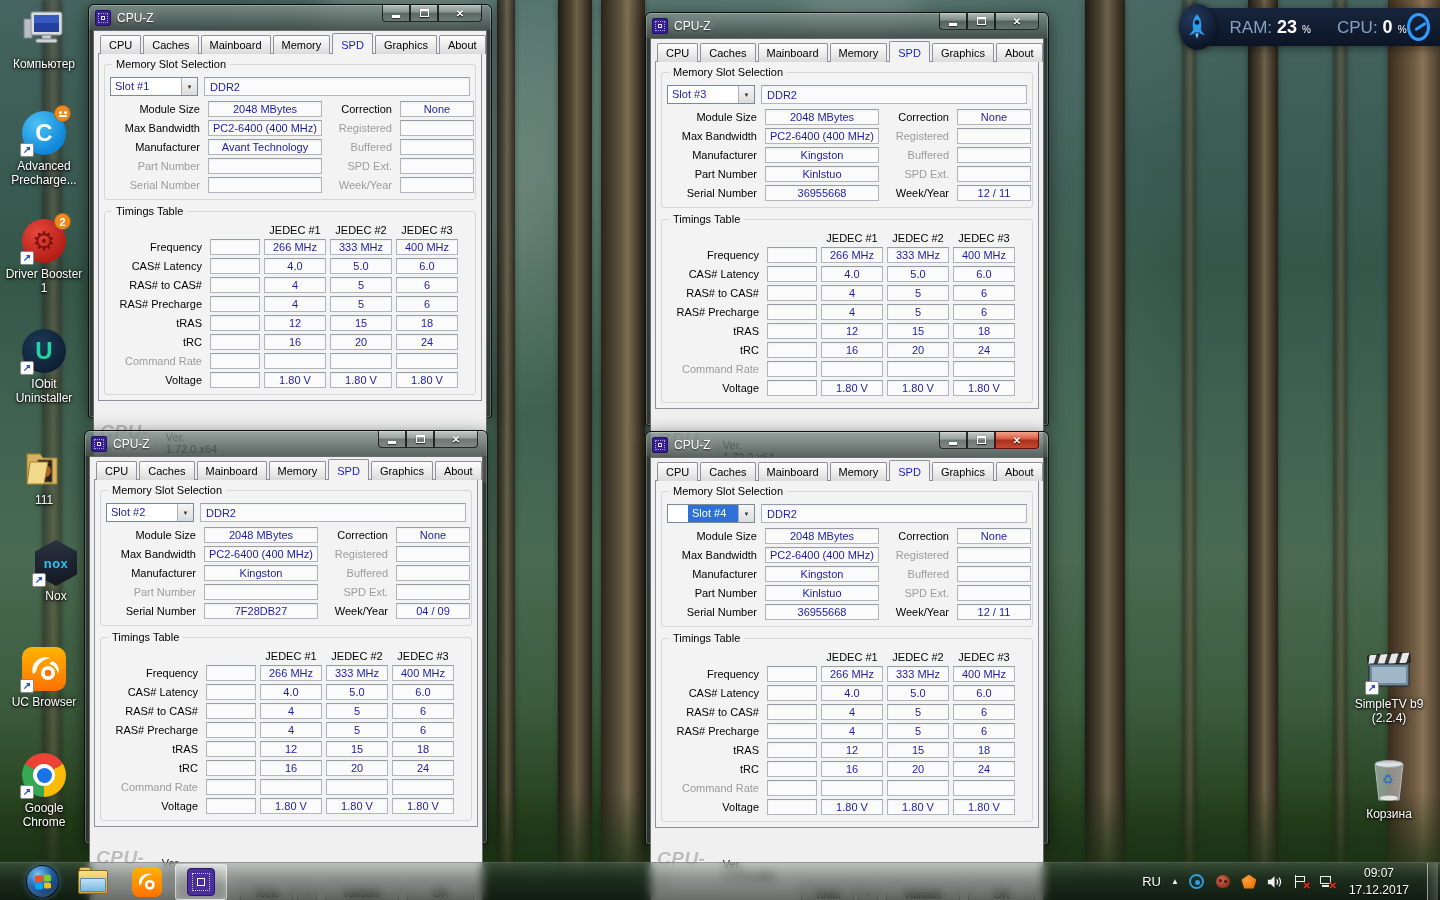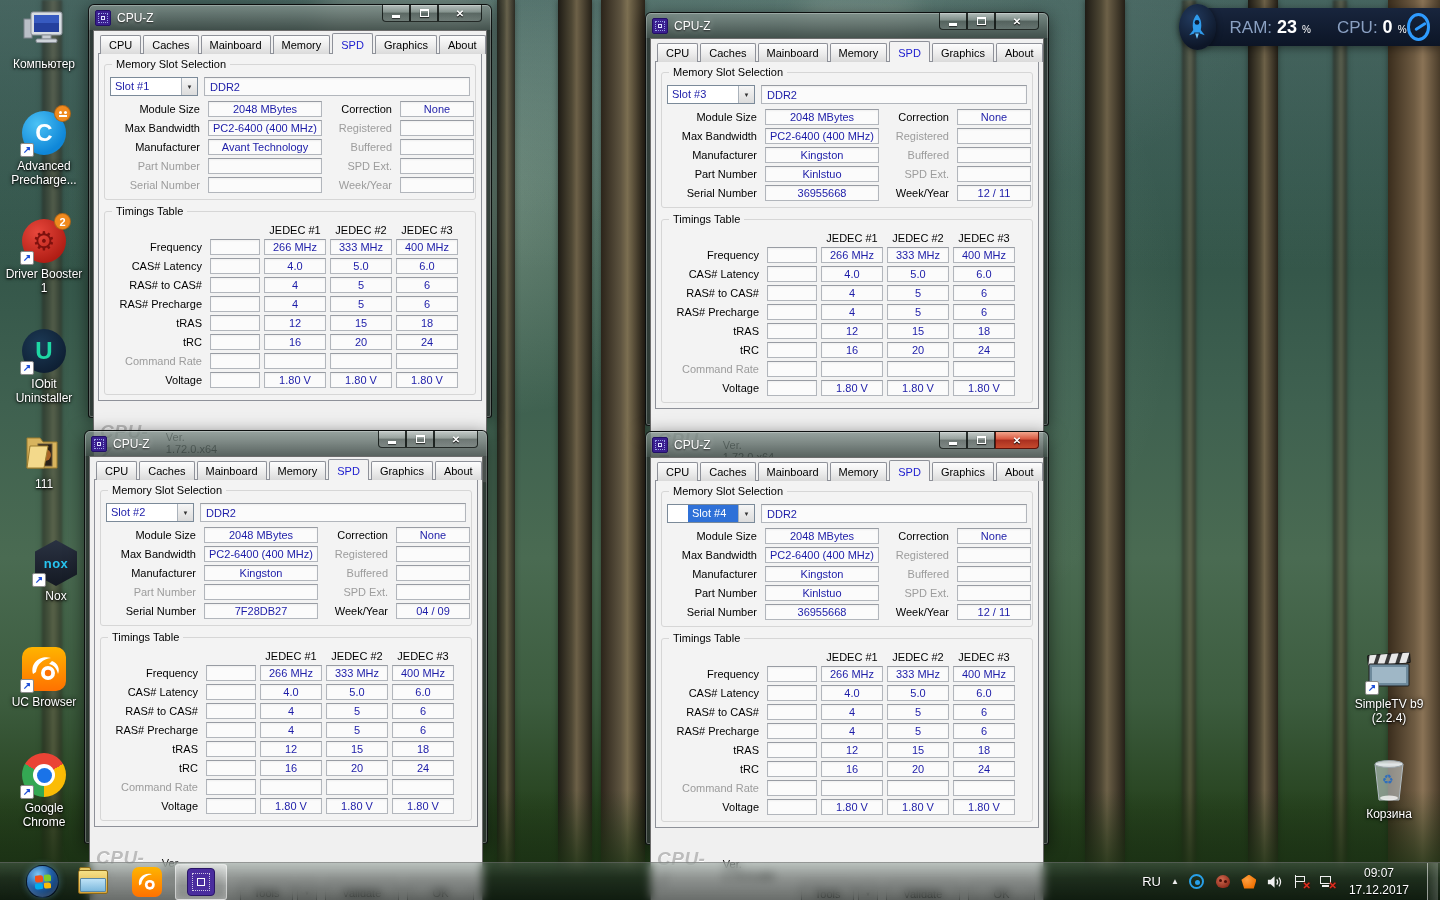--- a/index.html
+++ b/index.html
@@ -242,21 +242,21 @@
 </div>
 
 <div class="dicon" style="left:4px; top:328px;">
   <div class="ico">
     <span class="circle-ico iobit-circle">U</span>
     <span class="sc-arrow">↗</span>
   </div>
   <div class="dlabel">IObit Uninstaller</div>
 </div>
 
-<div class="dicon" style="left:4px; top:428px;">
+<div class="dicon" style="left:4px; top:444px;">
   <div class="ico">
     <svg width="46" height="46" viewBox="0 0 46 46">
       <path d="M6 10 h13 l3 4 h14 v26 H6 Z" fill="#d8b45e" stroke="#9c7c2e"></path>
       <rect x="17" y="16" width="14" height="22" fill="#2a2118" stroke="#6b5a3a"></rect>
       <circle cx="24" cy="27" r="6" fill="#c8742a" opacity=".8"></circle>
       <path d="M9 18 h18 l-4 22 H6 Z" fill="#f3d98b" stroke="#9c7c2e"></path>
     </svg>
   </div>
   <div class="dlabel">111</div>
 </div>

